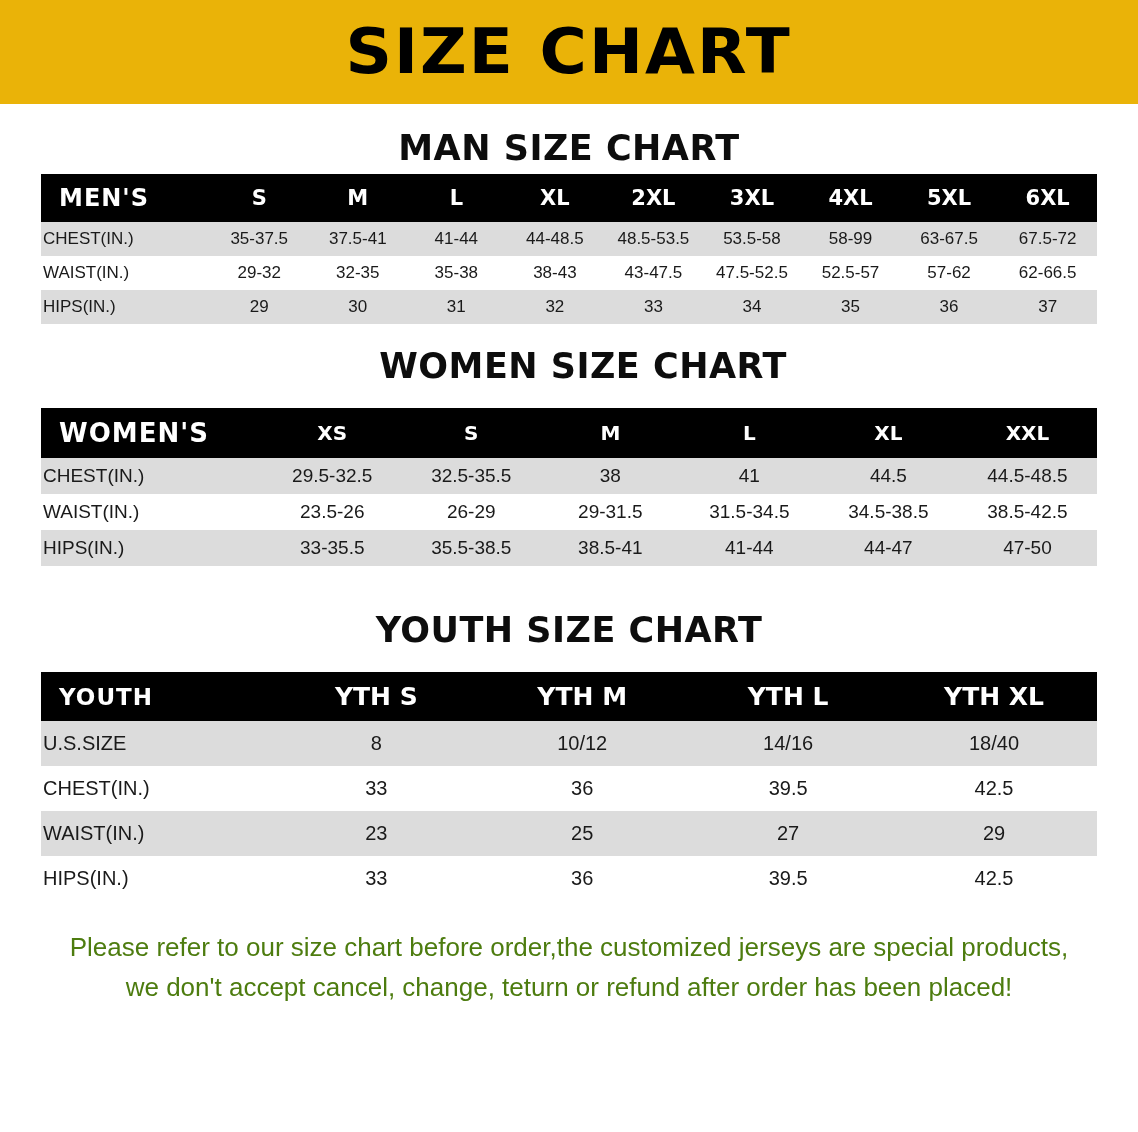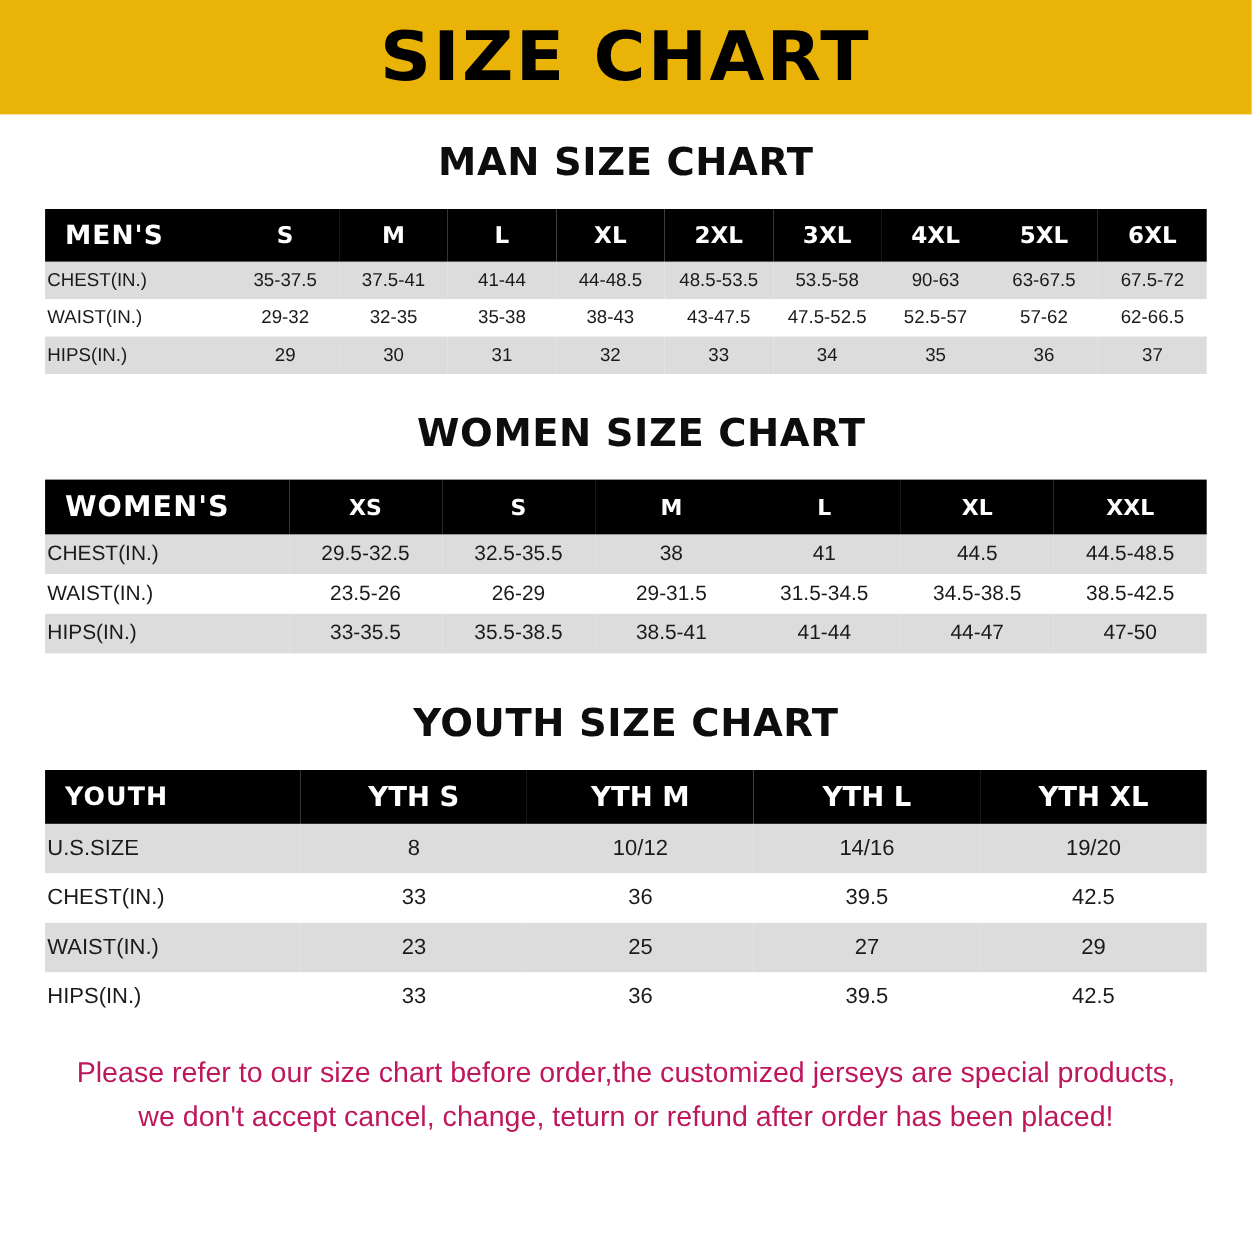--- a/index.html
+++ b/index.html
@@ -39,21 +39,21 @@
   
   .section-title {
     text-align: center;
     font-family: "DejaVu Sans", sans-serif;
     font-weight: 700;
     font-size: 35px;
     letter-spacing: 0.5px;
     color: #0d0d0d;
   }
   #man-title { margin-top: 24px; }
-  #women-title { margin-top: 34px; padding-left: 28px; }
+  #women-title { margin-top: 22px; padding-left: 28px; }
   #youth-title { margin-top: 44px; }
 
   
   .table-wrap {
     margin: 0 auto;
     width: 1056px;
   }
   table {
     width: 100%;
     border-collapse: collapse;
@@ -84,41 +84,41 @@
     text-align: left;
   }
   tbody tr.shade td { background: #dcdcdc; }
   tbody tr.plain td { background: #ffffff; }
 
   
   #men-table thead th { font-size: 21px; }
   #men-table thead th.lead { font-size: 24px; }
   #men-table tbody td { font-size: 17px; }
   #men-table tbody td.lead { font-size: 17px; }
-  #men-table { margin-top: 22px; }
+  #men-table { margin-top: 6px; }
 
   
   #women-table thead th { font-size: 20px; }
   #women-table thead th.lead { font-size: 26px; }
   #women-table tbody td { font-size: 19px; }
   #women-table { margin-top: 22px; }
 
   
   #youth-table thead th { font-size: 25px; }
   #youth-table thead th.lead { font-size: 23px; }
   #youth-table tbody td { font-size: 20px; }
   #youth-table { margin-top: 22px; }
   #youth-table tbody td { padding: 11px 2px; }
 
   
   .note {
     margin: 26px auto 0 auto;
     width: 1010px;
     text-align: center;
-    color: #be185d;
+    color: #4d7c0f;
     font-family: "Liberation Sans", sans-serif;
     font-size: 26px;
     line-height: 1.55;
   }
   .note span { display: block; }
 </style>
 </head>
 <body>
 
 <div class="banner">
@@ -145,21 +145,21 @@
       </thead>
     <tbody>
         <tr class="shade">
           <td class="lead" style="width: 16%;">CHEST(IN.)</td>
           <td>35-37.5</td>
           <td>37.5-41</td>
           <td>41-44</td>
           <td>44-48.5</td>
           <td>48.5-53.5</td>
           <td>53.5-58</td>
-          <td>90-63</td>
+          <td>58-99</td>
           <td>63-67.5</td>
           <td>67.5-72</td>
         </tr>
         <tr class="plain">
           <td class="lead" style="width: 16%;">WAIST(IN.)</td>
           <td>29-32</td>
           <td>32-35</td>
           <td>35-38</td>
           <td>38-43</td>
           <td>43-47.5</td>
@@ -243,21 +243,21 @@
           <th>YTH L</th>
           <th>YTH XL</th>
         </tr>
       </thead>
     <tbody>
         <tr class="shade">
           <td class="lead" style="width: 22%; margin-top: 28px;">U.S.SIZE</td>
           <td>8</td>
           <td>10/12</td>
           <td>14/16</td>
-          <td>19/20</td>
+          <td>18/40</td>
         </tr>
         <tr class="plain">
           <td class="lead" style="width: 22%;">CHEST(IN.)</td>
           <td>33</td>
           <td>36</td>
           <td>39.5</td>
           <td>42.5</td>
         </tr>
         <tr class="shade">
           <td class="lead" style="width: 22%;">WAIST(IN.)</td>

